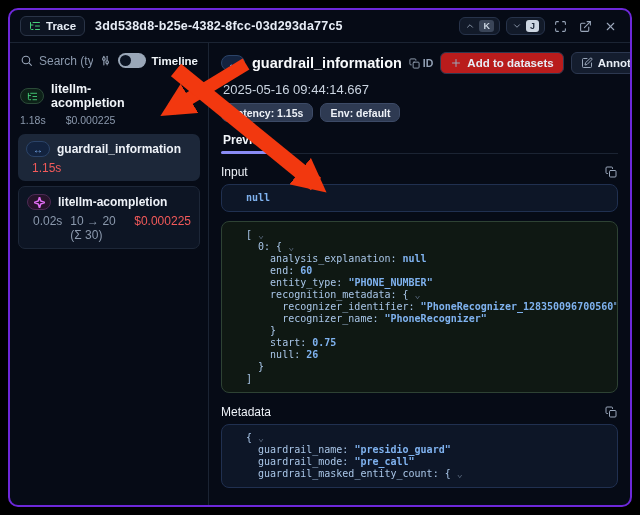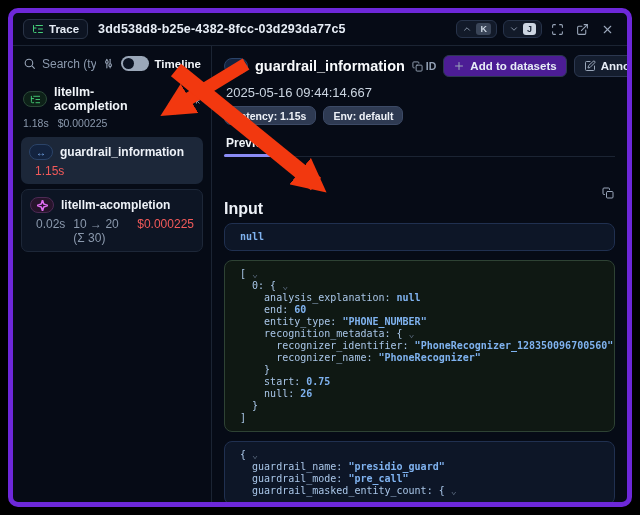--- a/index.html
+++ b/index.html
@@ -1,20 +1,20 @@
 <!DOCTYPE html>
 <html><head>
 <meta charset="utf-8">
 <style>
   * { margin:0; padding:0; box-sizing:border-box; }
   html,body { background:#000; }
   body { font-family:"Liberation Sans", sans-serif; }
   .stage { position:relative; width:640px; height:515px; background:#000; overflow:hidden; }
   .window { position:absolute; left:8px; top:8px; width:624px; height:499px;
-            background:#060b16; border:5px solid #6d28d9; border-radius:10px; overflow:hidden; }
+            background:#060b16; border:2px solid #6d28d9; border-radius:10px; overflow:hidden; }
 
   
   .topbar { height:33px; display:flex; align-items:center; gap:10px; padding:0 10px;
             border-bottom:1px solid #1b2433; }
   .trace-badge { display:flex; align-items:center; gap:5px; padding:3px 8px;
                  border:1px solid #2a3447; border-radius:6px; background:#0d1422;
                  color:#e7edf6; font-size:11.5px; font-weight:bold; }
   .trace-id { color:#e7edf6; font-size:12.5px; font-weight:bold; letter-spacing:.2px; }
   .topbar-right { margin-left:auto; display:flex; align-items:center; gap:6px; }
   .nav-btn { display:flex; align-items:center; gap:4px; background:#121a29; border:1px solid #27334a;
@@ -42,58 +42,58 @@
   .timeline-label { color:#f1f5f9; font-size:11.5px; font-weight:bold; }
 
   .root-row { display:flex; align-items:center; gap:7px; padding:4px 2px 2px 2px; }
   .pill { display:inline-flex; align-items:center; justify-content:center; width:24px; height:16px;
           border-radius:8px; flex:none; font-size:10px; }
   .pill.greenb { background:#0d2118; border:1px solid #2b4a38; }
   .pill.blueb { background:#13233f; border:1px solid #2b4368; color:#7db1f7; font-weight:bold; }
   .pill.pinkb { background:#27142b; border:1px solid #4d2a54; }
   .root-label { color:#f1f5f9; font-size:12.5px; font-weight:bold; }
   .root-icons { margin-left:auto; display:flex; gap:6px; }
-  .root-stats { display:flex; gap:9px; color:#8b99ad; font-size:10.5px; padding:2px 2px 8px 2px; }
+  .root-stats { display:flex; gap:20px; color:#8b99ad; font-size:10.5px; padding:2px 2px 8px 2px; }
 
   .node-card { border-radius:7px; padding:7px 8px 6px 8px; margin-bottom:5px; cursor:pointer; }
   .node-card.selected { background:#1c2739; }
   .node-card.plain { background:#0d1524; border:1px solid #1d2738; }
   .node-row { display:flex; align-items:center; gap:7px; }
   .node-label { color:#eef2f8; font-size:12px; font-weight:bold; white-space:nowrap; }
   .node-stats { display:flex; gap:8px; font-size:12px; color:#8b99ad; padding:4px 0 0 6px; }
   .red { color:#f25a5a; }
 
   
   .detail-header { display:flex; align-items:center; gap:7px; height:28px; }
   .detail-title { color:#f8fafc; font-size:14.5px; font-weight:bold; white-space:nowrap; }
   .id-chip { display:flex; align-items:center; gap:3px; background:none; border:none; cursor:pointer;
              color:#93a1b5; font-size:10.5px; font-weight:bold; }
   .actions { margin-left:auto; display:flex; align-items:center; gap:7px; }
-  .act-btn { display:flex; align-items:center; gap:5px; background:#4c1d95; border:1px solid #2c3850;
+  .act-btn { display:flex; align-items:center; gap:5px; background:#b91c1c; border:1px solid #2c3850;
              border-radius:6px; color:#e7edf6; font-size:11.5px; font-weight:bold; padding:4px 9px;
              cursor:pointer; white-space:nowrap; }
   .split { display:flex; align-items:stretch; background:#141d2e; border:1px solid #2c3850; border-radius:6px; }
   .split .seg { display:flex; align-items:center; gap:5px; padding:4px 9px; color:#e7edf6;
                 font-size:11.5px; font-weight:bold; background:none; border:none; cursor:pointer; }
 
   .timestamp { color:#cbd5e1; font-size:13px; padding:5px 0 6px 2px; }
   .badges { display:flex; gap:7px; padding-bottom:8px; }
   .badge { background:#2e3a52; border:1px solid #3c4a66; color:#eef2f8; font-size:10.5px;
            font-weight:bold; padding:2.5px 9px; border-radius:7px; }
 
   .tabs { display:flex; border-bottom:1px solid #1b2433; margin-bottom:8px; }
   .tab { color:#f1f5f9; font-size:12px; font-weight:bold; padding:3px 2px 6px 2px; position:relative;
          cursor:pointer; }
   .tab.active::after { content:""; position:absolute; left:0; right:0; bottom:-1px; height:3px;
                        border-radius:2px; background:#8a8cf5; }
 
   .sec-head { display:flex; align-items:center; justify-content:space-between; padding:3px 0 5px 0; }
-  .sec-head h3 { color:#eef2f8; font-size:16px; font-weight:bold;margin-top:32px; }
+  .sec-head h3 { color:#eef2f8; font-size:12px; font-weight:normal; }
   .copy-btn { background:none; border:none; cursor:pointer; padding:1px; display:flex; }
-  .code-box { border-radius:8px; padding:7px 15px; font-family:"DejaVu Sans Mono", monospace;
+  .code-box { border-radius:8px; padding:7px 24px; font-family:"DejaVu Sans Mono", monospace;
               font-size:10px; line-height:12px; margin-bottom:9px; overflow:hidden; }
   .code-box.navy { background:#0d1627; border:1px solid #203050; }
   .code-box.green { background:#0f1813; border:1px solid #2e4234; }
   .cl { white-space:pre; }
   .tk-k { color:#a9c6e8; }
   .tk-v { color:#7fb2ef; font-weight:bold; }
   .tk-p { color:#a9c6e8; }
   .tk-c { color:#5b6b80; }
 
   .overlay { position:absolute; left:0; top:0; width:640px; height:515px; pointer-events:none; z-index:50; }
@@ -300,20 +300,29 @@
               <div class="cl">      <span class="tk-k">recognizer_name: </span><span class="tk-v">"PhoneRecognizer"</span></div>
               <div class="cl">    <span class="tk-p">}</span></div>
               <div class="cl">    <span class="tk-k">start: </span><span class="tk-v">0.75</span></div>
               <div class="cl">    <span class="tk-k">null: </span><span class="tk-v">26</span></div>
               <div class="cl">  <span class="tk-p">}</span></div>
               <div class="cl"><span class="tk-p">]</span></div>
             </div>
         </section>
 
         <section class="sec">
+          <div class="sec-head">
+            <h3>Metadata</h3>
+            <button class="copy-btn">
+              <svg class="ic" width="12" height="12" viewBox="0 0 24 24">
+                  <rect x="9" y="9" width="13" height="13" rx="2"></rect>
+                  <path d="M5 15H4a2 2 0 0 1-2-2V4a2 2 0 0 1 2-2h9a2 2 0 0 1 2 2v1"></path>
+                </svg>
+            </button>
+          </div>
           <div class="code-box navy">
               <div class="cl"><span class="tk-p">{</span><span class="tk-c"> ⌄</span></div>
               <div class="cl">  <span class="tk-k">guardrail_name: </span><span class="tk-v">"presidio_guard"</span></div>
               <div class="cl">  <span class="tk-k">guardrail_mode: </span><span class="tk-v">"pre_call"</span></div>
               <div class="cl">  <span class="tk-k">guardrail_masked_entity_count: </span><span class="tk-p">{</span><span class="tk-c"> ⌄</span></div>
             </div>
         </section>
       </main>
     </div>
   </div>

